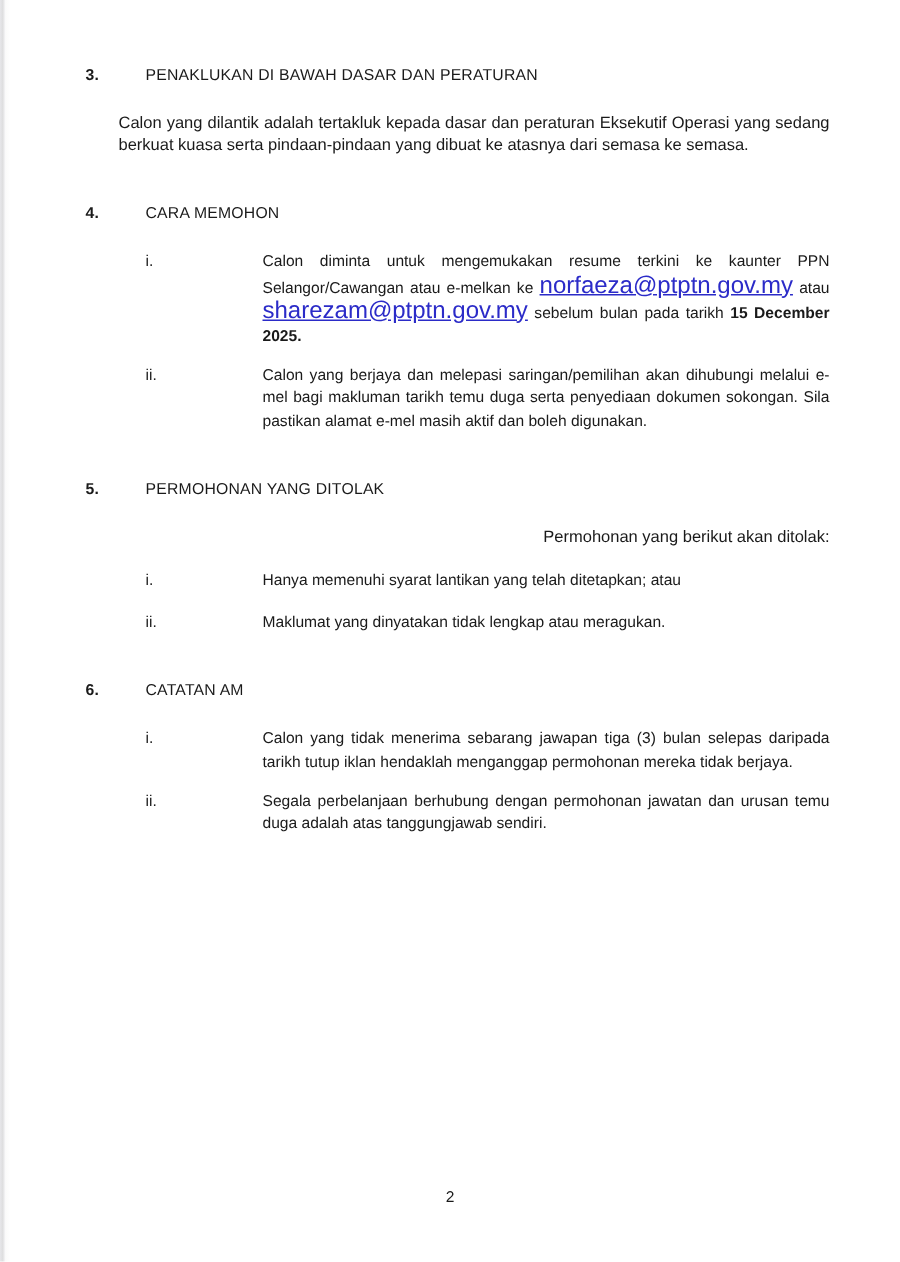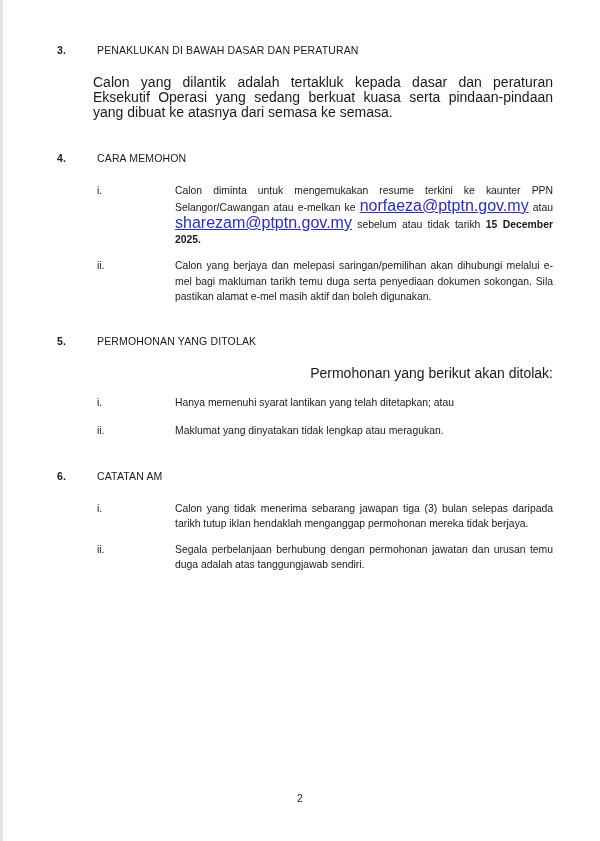--- a/index.html
+++ b/index.html
@@ -71,22 +71,22 @@
   .sec-title {
     display: block;
     margin-left: 40px;
     font-size: 10.5px;
     font-weight: normal;
     letter-spacing: 0.15px;
   }
 
   
   .para {
-    margin: 0 0 0 36px;
-    font-size: 14px;
+    margin: 0 0 0 22px;
+    font-size: 11px;
     line-height: 15.2px;
     text-align: justify;
     text-justify: inter-word;
   }
   .para.left {
     text-align: right;
   }
 
   
   .roman-list {
@@ -166,21 +166,21 @@
     <div class="section">
       <div class="section-heading">
         <span class="sec-num">4.</span>
         <span class="sec-title">CARA MEMOHON</span>
       </div>
       <div class="sp-after-heading"></div>
 
       <ul class="roman-list">
         <li class="roman-item">
           <span class="roman-marker">i.</span>
-          <span class="roman-text"><span>Calon diminta untuk mengemukakan resume terkini ke kaunter PPN Selangor/Cawangan atau e-melkan ke </span><a class="email-link" href="#">norfaeza@ptptn.gov.my</a><span> atau </span><a class="email-link" href="#">sharezam@ptptn.gov.my</a><span> sebelum atau tidak tarikh </span><span class="bold">15 December 2025.</span></span>
+          <span class="roman-text"><span>Calon diminta untuk mengemukakan resume terkini ke kaunter PPN Selangor/Cawangan atau e-melkan ke </span><a class="email-link" href="#">norfaeza@ptptn.gov.my</a><span> atau </span><a class="email-link" href="#">sharezam@ptptn.gov.my</a><span> sebelum bulan pada tarikh </span><span class="bold">15 December 2025.</span></span>
         </li>
 
         <li style="height:11px"></li>
 
         <li class="roman-item">
           <span class="roman-marker">ii.</span>
           <span class="roman-text">Calon yang berjaya dan melepasi saringan/pemilihan akan dihubungi melalui e-mel bagi makluman tarikh temu duga serta penyediaan dokumen sokongan. Sila pastikan alamat e-mel masih aktif dan boleh digunakan.</span>
         </li>
       </ul>
     </div>

